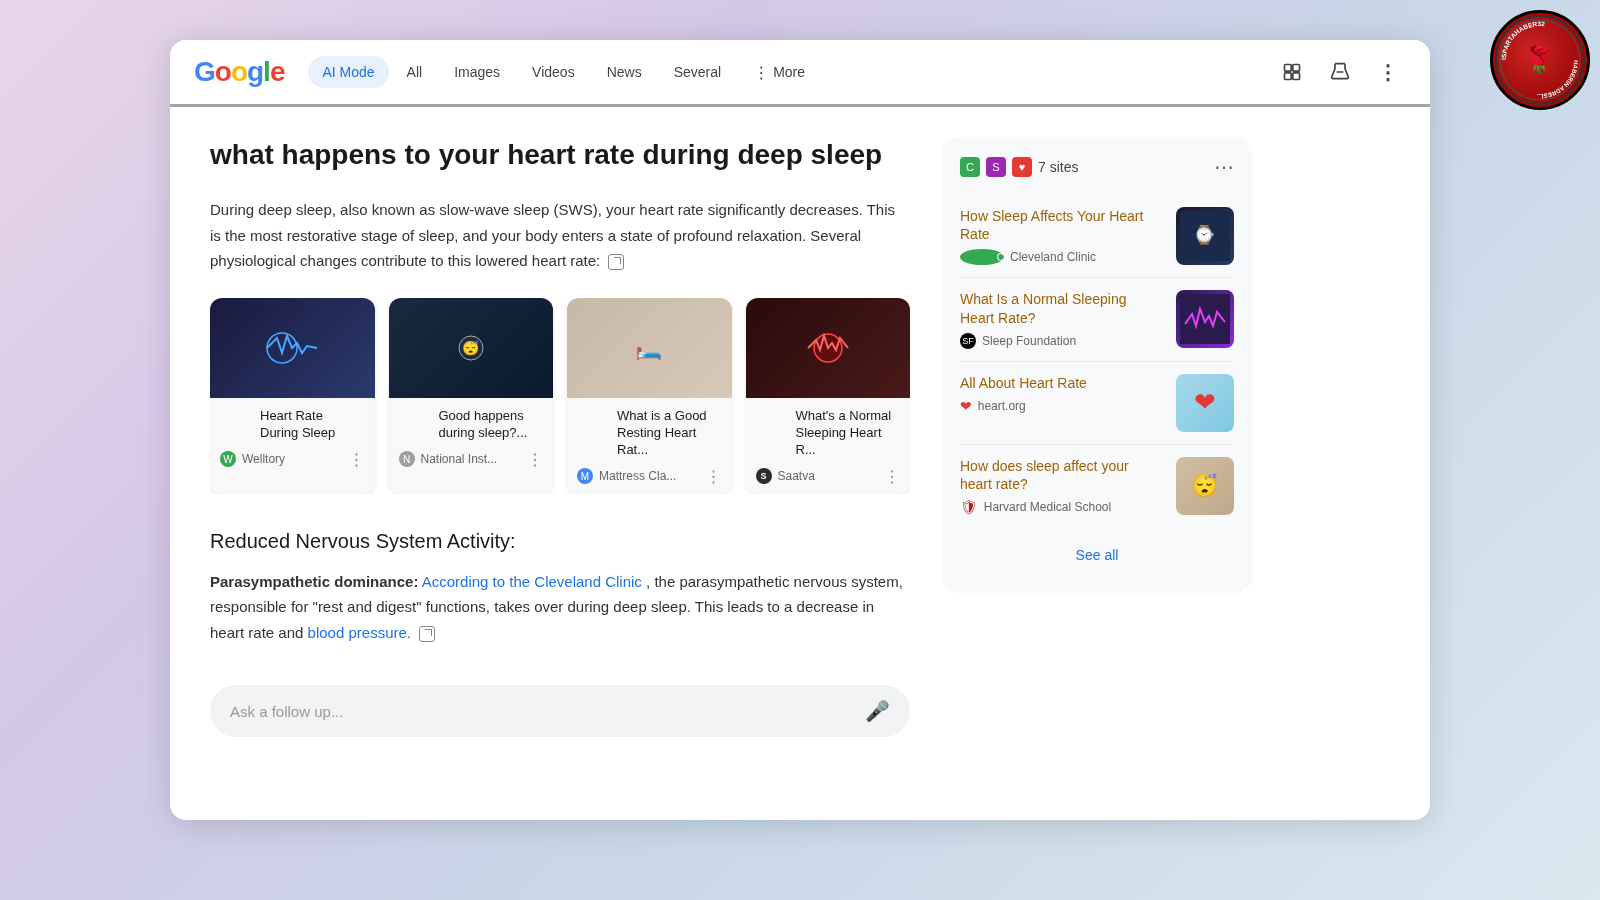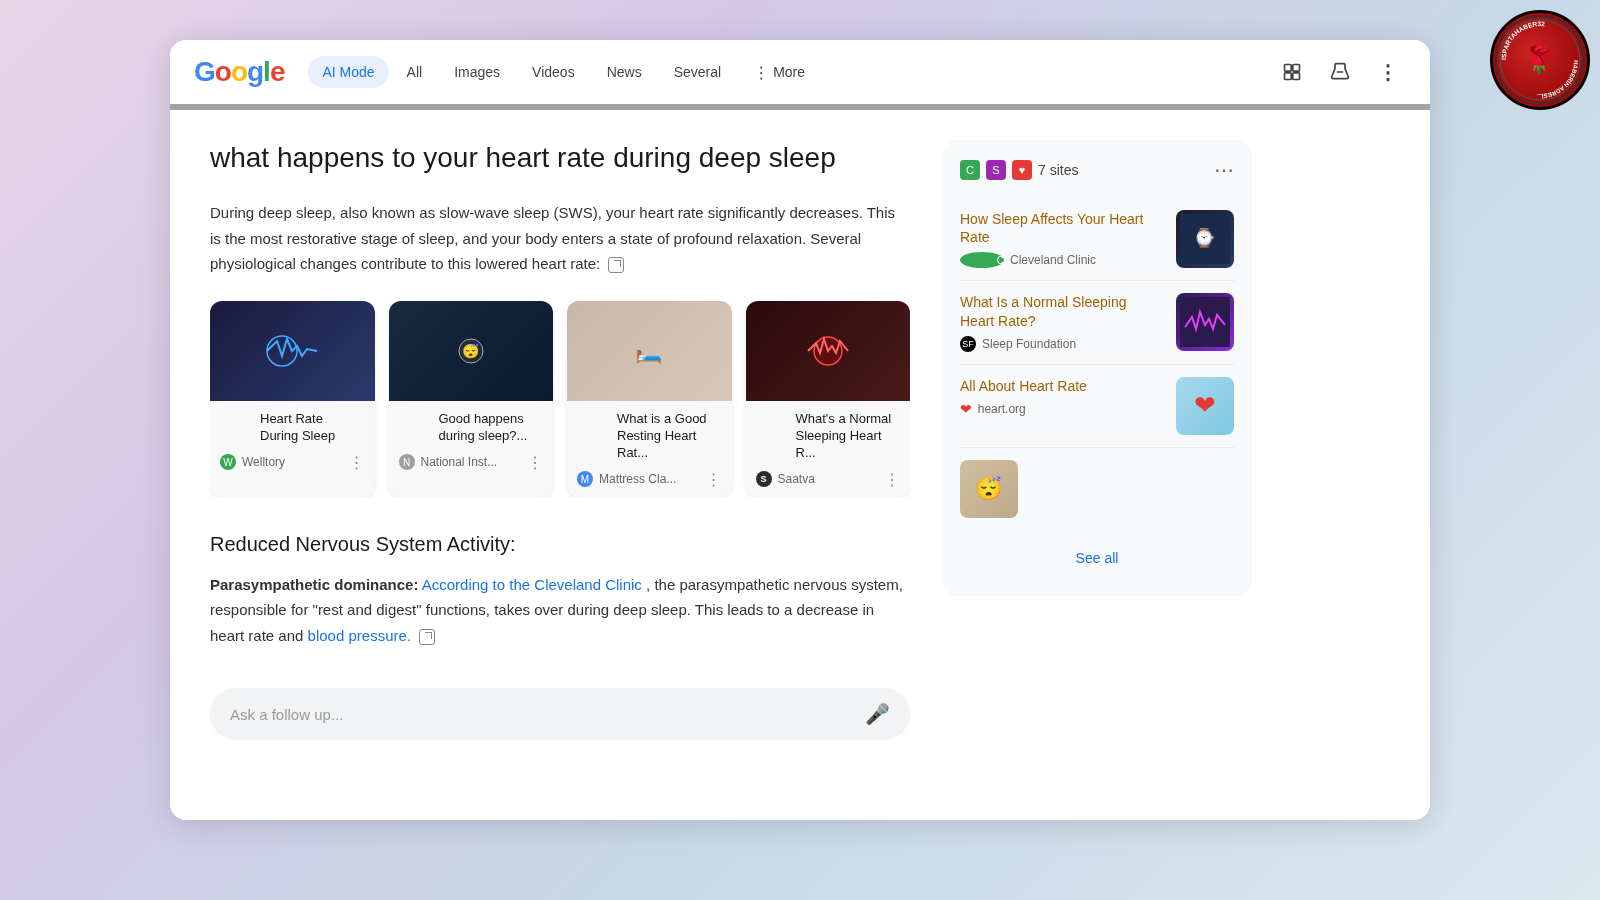--- a/index.html
+++ b/index.html
@@ -19,21 +19,21 @@
       margin: 40px auto;
       box-shadow: 0 4px 32px rgba(0,0,0,0.15);
       overflow: hidden;
       position: relative;
     }
     
     .nav-bar {
       display: flex;
       align-items: center;
       padding: 14px 24px;
-      border-bottom: 6px solid #a3a3a3;
+      border-bottom: 3px solid #a3a3a3;
       background: #fff;
       gap: 0;
     }
     .google-logo {
       margin-right: 24px;
       font-size: 28px;
       font-weight: bold;
       letter-spacing: -1px;
       flex-shrink: 0;
     }
@@ -88,21 +88,21 @@
       display: flex;
       padding: 30px 40px;
       gap: 32px;
     }
     .content-area {
       flex: 1;
       max-width: 700px;
     }
     .query-title {
       font-size: 28px;
-      font-weight: 400;
+      font-weight: 700;
       color: #1a1a1a;
       margin-bottom: 24px;
       line-height: 1.3;
     }
     .answer-text {
       font-size: 15px;
       color: #333;
       line-height: 1.7;
       margin-bottom: 24px;
     }
@@ -543,20 +543,27 @@
               <span>heart.org</span>
             </div>
           </div>
           <div class="source-thumb heart-card-bg" style="border-radius:8px;width:58px;height:58px;display:flex;align-items:center;justify-content:center;flex-shrink:0;">
             <span style="color:#e53935;font-size:26px;">❤</span>
           </div>
         </div>
 
         
         <div class="source-item" style="border-bottom:none;">
+          <div class="source-text">
+            <div class="source-title">How does sleep affect your heart rate?</div>
+            <div class="source-meta">
+              <span style="color:#b71c1c;font-size:14px;">🛡</span>
+              <span>Harvard Medical School</span>
+            </div>
+          </div>
           <div class="source-thumb thumb-4" style="background:linear-gradient(135deg,#d0c0a0,#c0a88a);border-radius:8px;width:58px;height:58px;display:flex;align-items:center;justify-content:center;flex-shrink:0;">
             <span style="font-size:22px;">😴</span>
           </div>
         </div>
 
         <button class="see-all-btn">See all</button>
       </div>
     </div>
   </div>
 </div>

